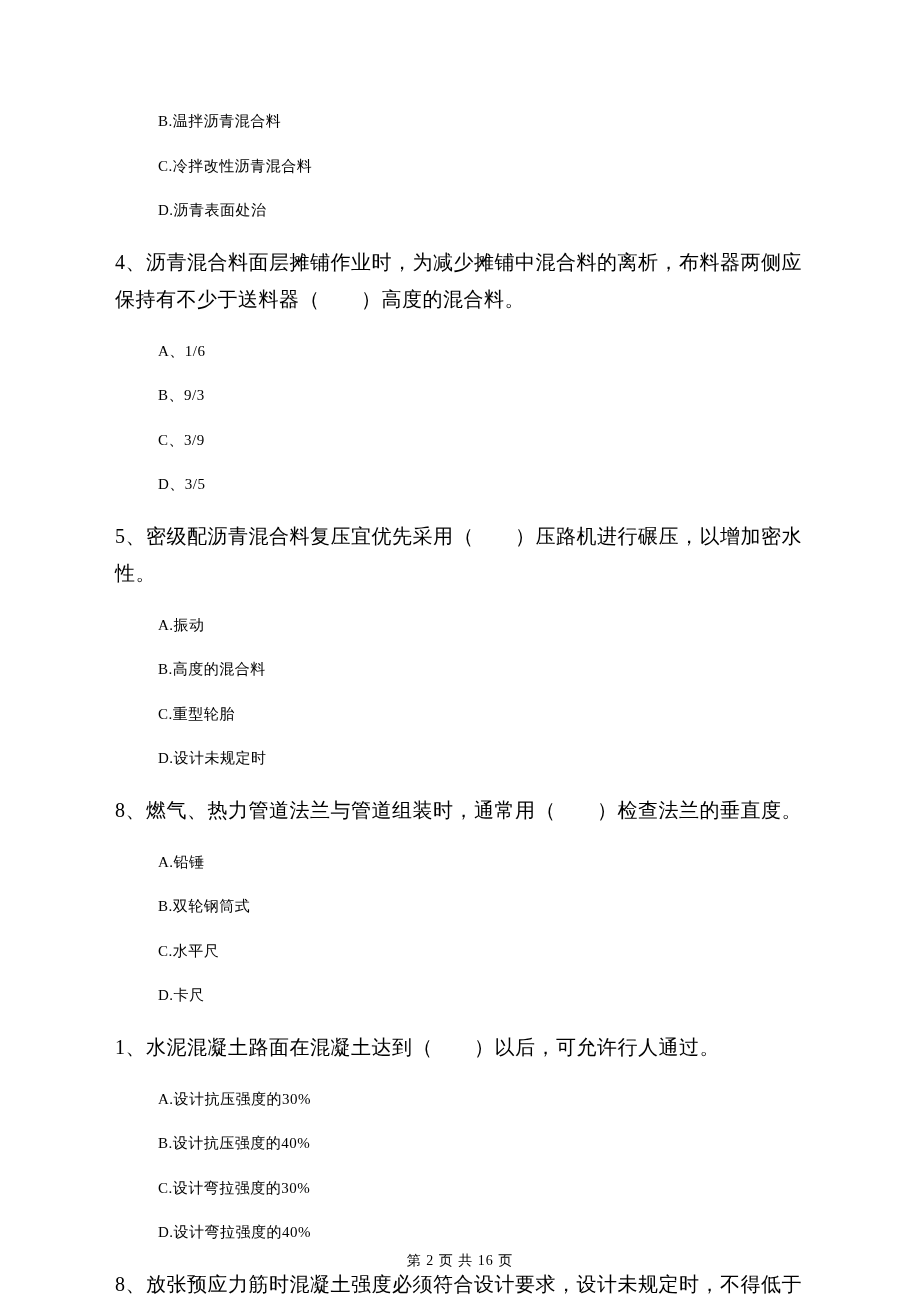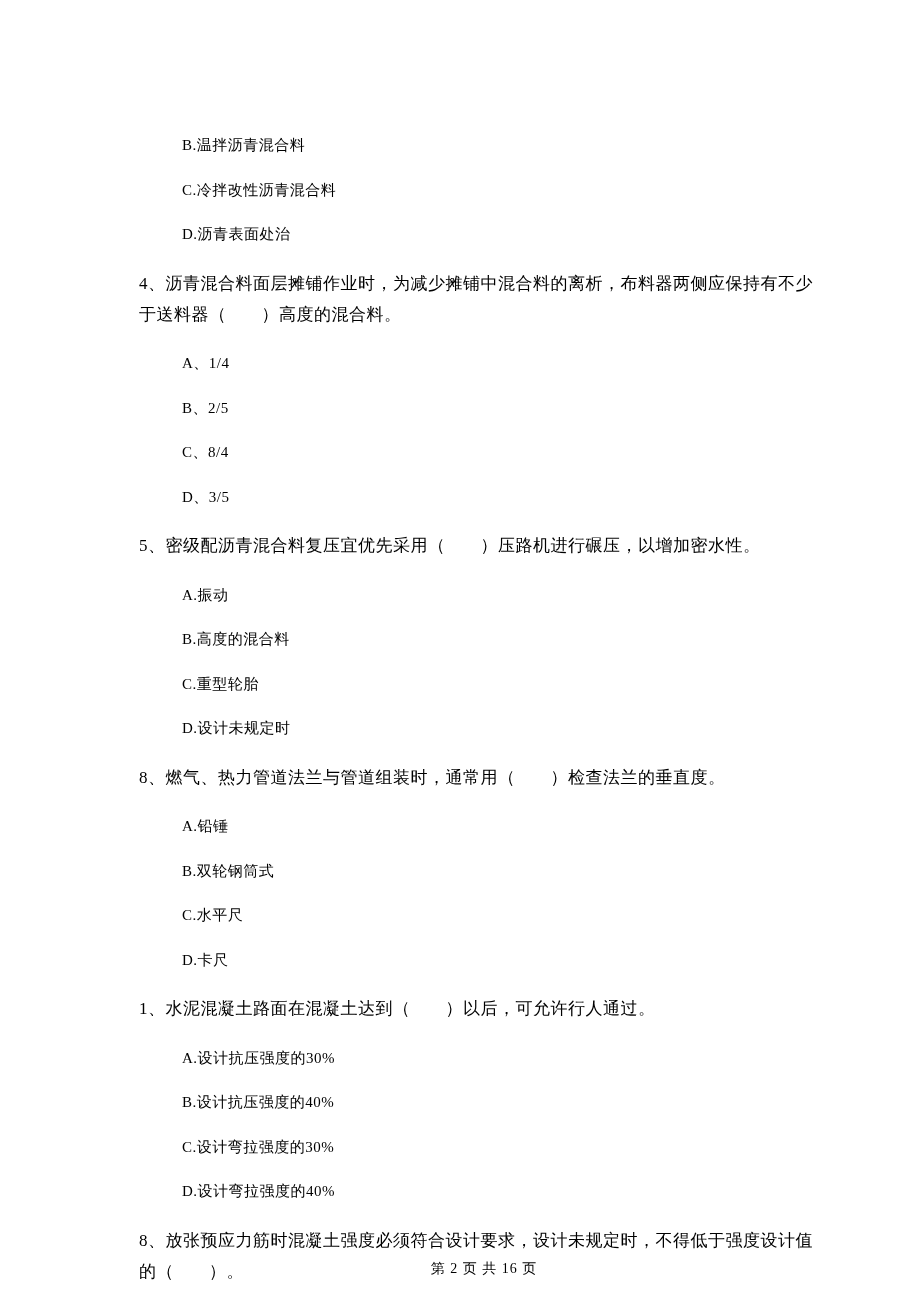--- a/index.html
+++ b/index.html
@@ -1,36 +1,36 @@
 <!DOCTYPE html>
 <html><head>
   <meta charset="utf-8">
   <style>
     * {
-      margin: 8px;
+      margin: 0;
       padding: 0;
       box-sizing: border-box;
     }
     body {
       width: 920px;
       height: 1302px;
       background: #ffffff;
       font-family: "SimSun", "宋体", serif;
       padding: 110px 115px 40px 115px;
       position: relative;
     }
     .option {
       padding-left: 43px;
       margin-bottom: 22px;
       font-size: 15px;
       line-height: 1.5;
       letter-spacing: 0.5px;
     }
     .question {
-      font-size: 17px;
+      font-size: 20px;
       margin-bottom: 22px;
       line-height: 1.85;
       letter-spacing: 0.5px;
     }
     .footer {
       position: absolute;
       bottom: 32px;
       left: 0;
       width: 100%;
       text-align: center;
@@ -39,23 +39,23 @@
     }
   </style>
 </head>
 <body>
 
 <div class="option">B.温拌沥青混合料</div>
 <div class="option">C.冷拌改性沥青混合料</div>
 <div class="option">D.沥青表面处治</div>
 
 <div class="question">4、沥青混合料面层摊铺作业时，为减少摊铺中混合料的离析，布料器两侧应保持有不少于送料器（　　）高度的混合料。</div>
-<div class="option">A、1/4</div>
-<div class="option">B、2/5</div>
-<div class="option">C、8/4</div>
+<div class="option">A、1/6</div>
+<div class="option">B、9/3</div>
+<div class="option">C、3/9</div>
 <div class="option">D、3/5</div>
 
 <div class="question">5、密级配沥青混合料复压宜优先采用（　　）压路机进行碾压，以增加密水性。</div>
 <div class="option">A.振动</div>
 <div class="option">B.高度的混合料</div>
 <div class="option">C.重型轮胎</div>
 <div class="option">D.设计未规定时</div>
 
 <div class="question">8、燃气、热力管道法兰与管道组装时，通常用（　　）检查法兰的垂直度。</div>
 <div class="option">A.铅锤</div>

